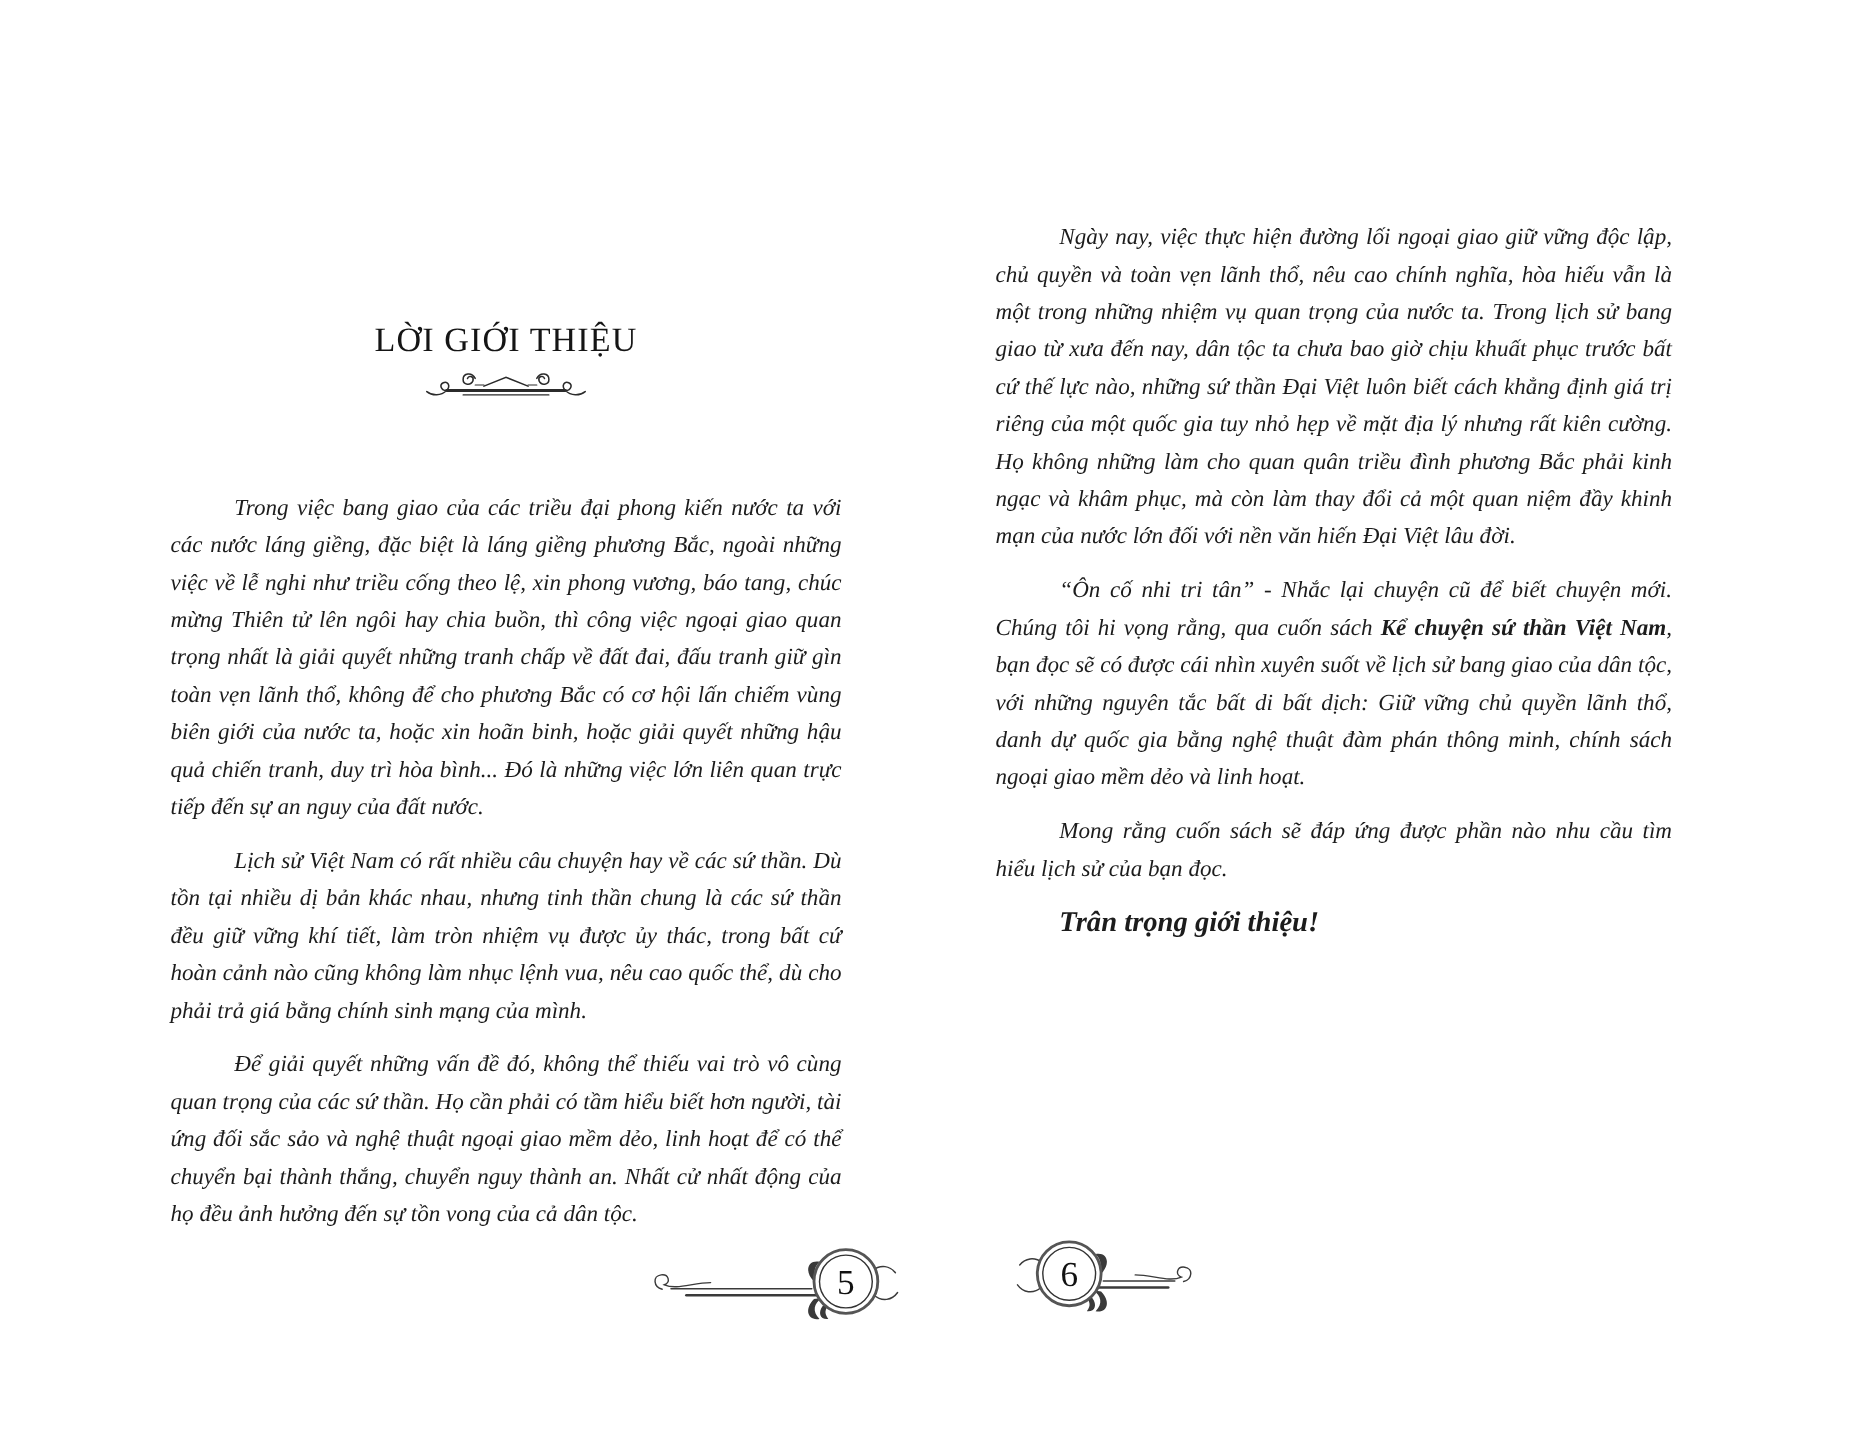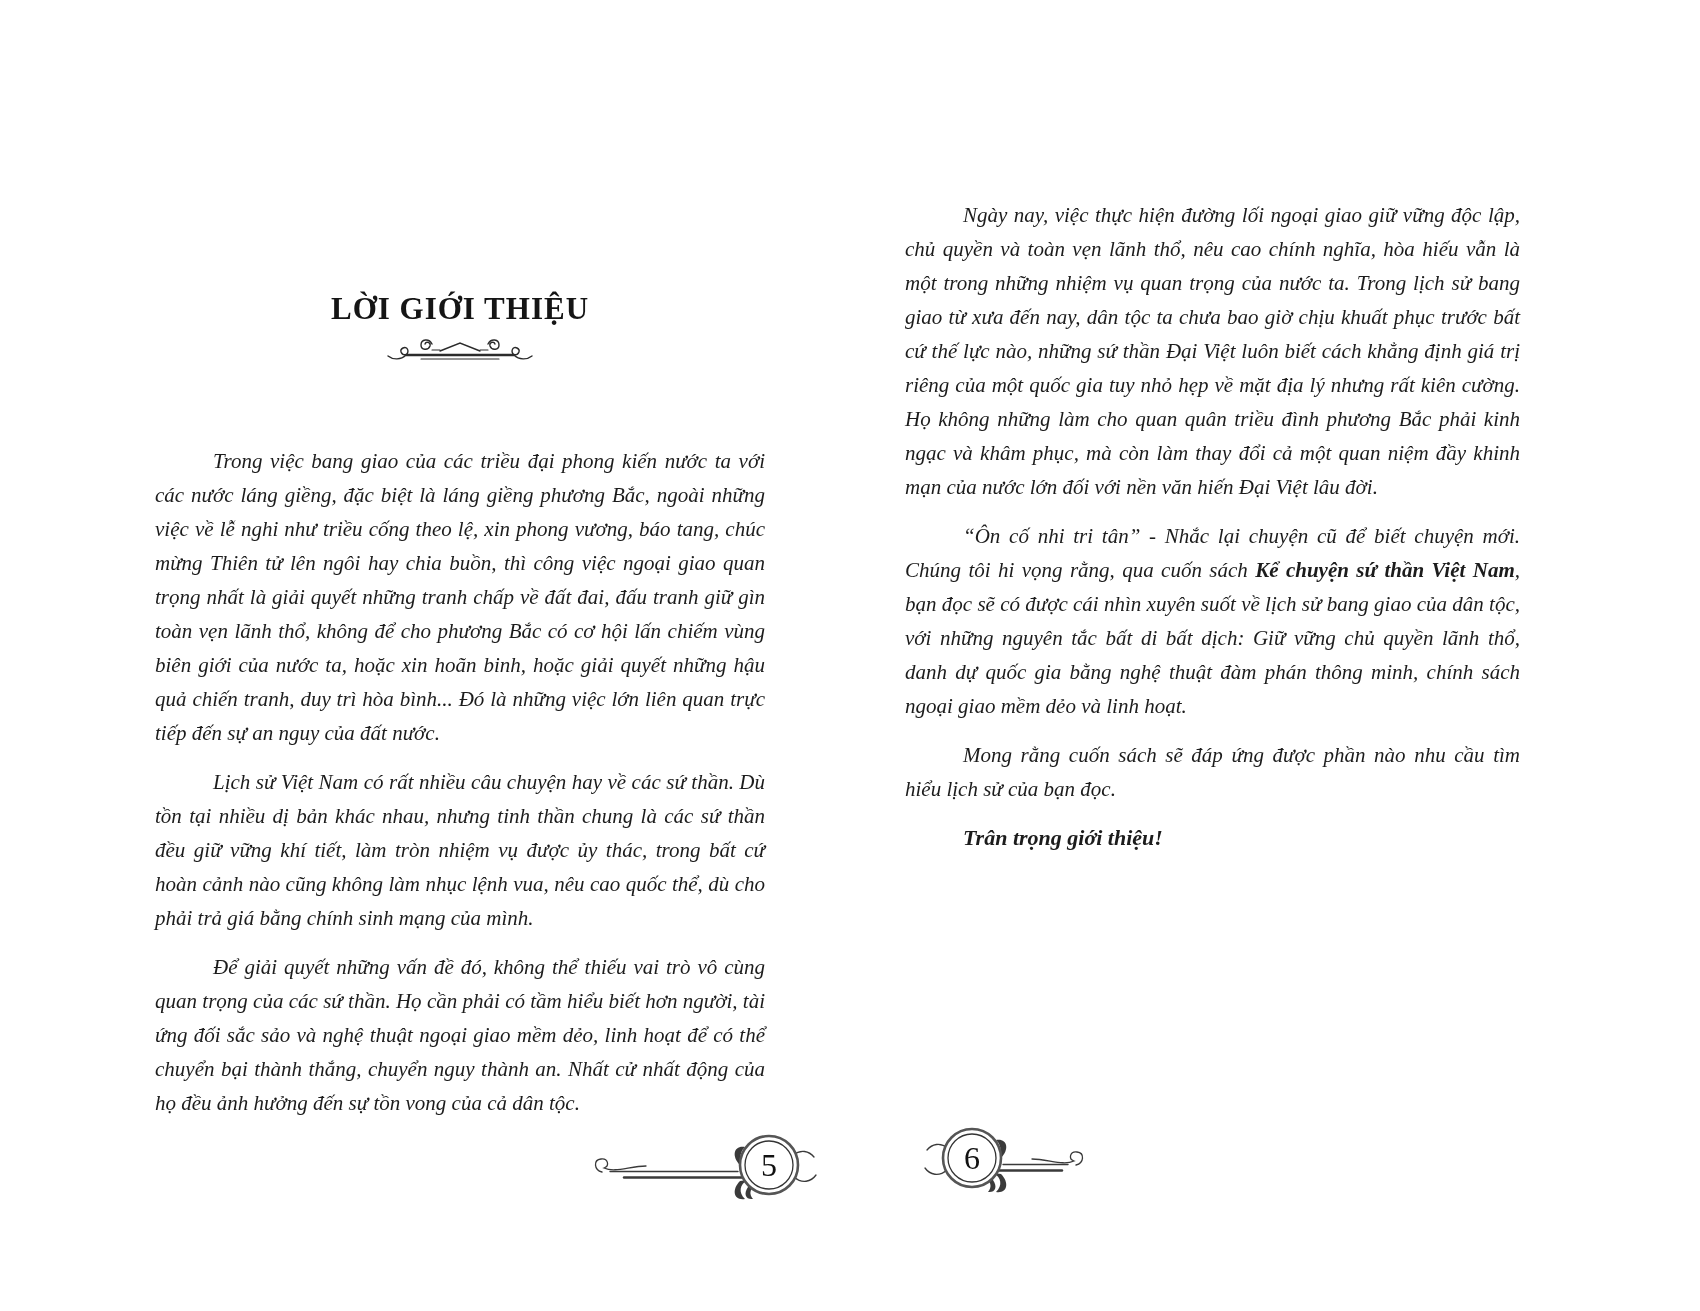--- a/index.html
+++ b/index.html
@@ -9,21 +9,21 @@
     font-family: "Liberation Serif", "DejaVu Serif", serif;
     color: #1c1c1c;
     overflow: hidden;
   }
   .spread { position: absolute; inset: 0; background: #fff; }
 
   .section-title {
     position: absolute;
     left: 155px; top: 291px; width: 610px;
     text-align: center;
-    font-weight: bold;
+    font-weight: normal;
     font-size: 31px;
     letter-spacing: 1px;
     color: #151515;
   }
   .title-ornament-wrap {
     position: absolute;
     left: 155px; top: 331px; width: 610px;
     display: flex; justify-content: center;
   }
 
@@ -35,21 +35,21 @@
     font-style: italic;
     font-size: 21px;
     line-height: 34px;
     text-align: justify;
     text-indent: 58px;
     margin: 0 0 15px 0;
   }
   .closing-line {
     font-style: italic;
     font-weight: bold;
-    font-size: 22px;
+    font-size: 26px;
     line-height: 34px;
     text-indent: 58px;
     margin: 3px 0 44px 0;
   }
   .signature {
     font-style: italic;
     font-size: 22px;
     line-height: 30px;
     text-align: right;
     letter-spacing: 0.5px;

